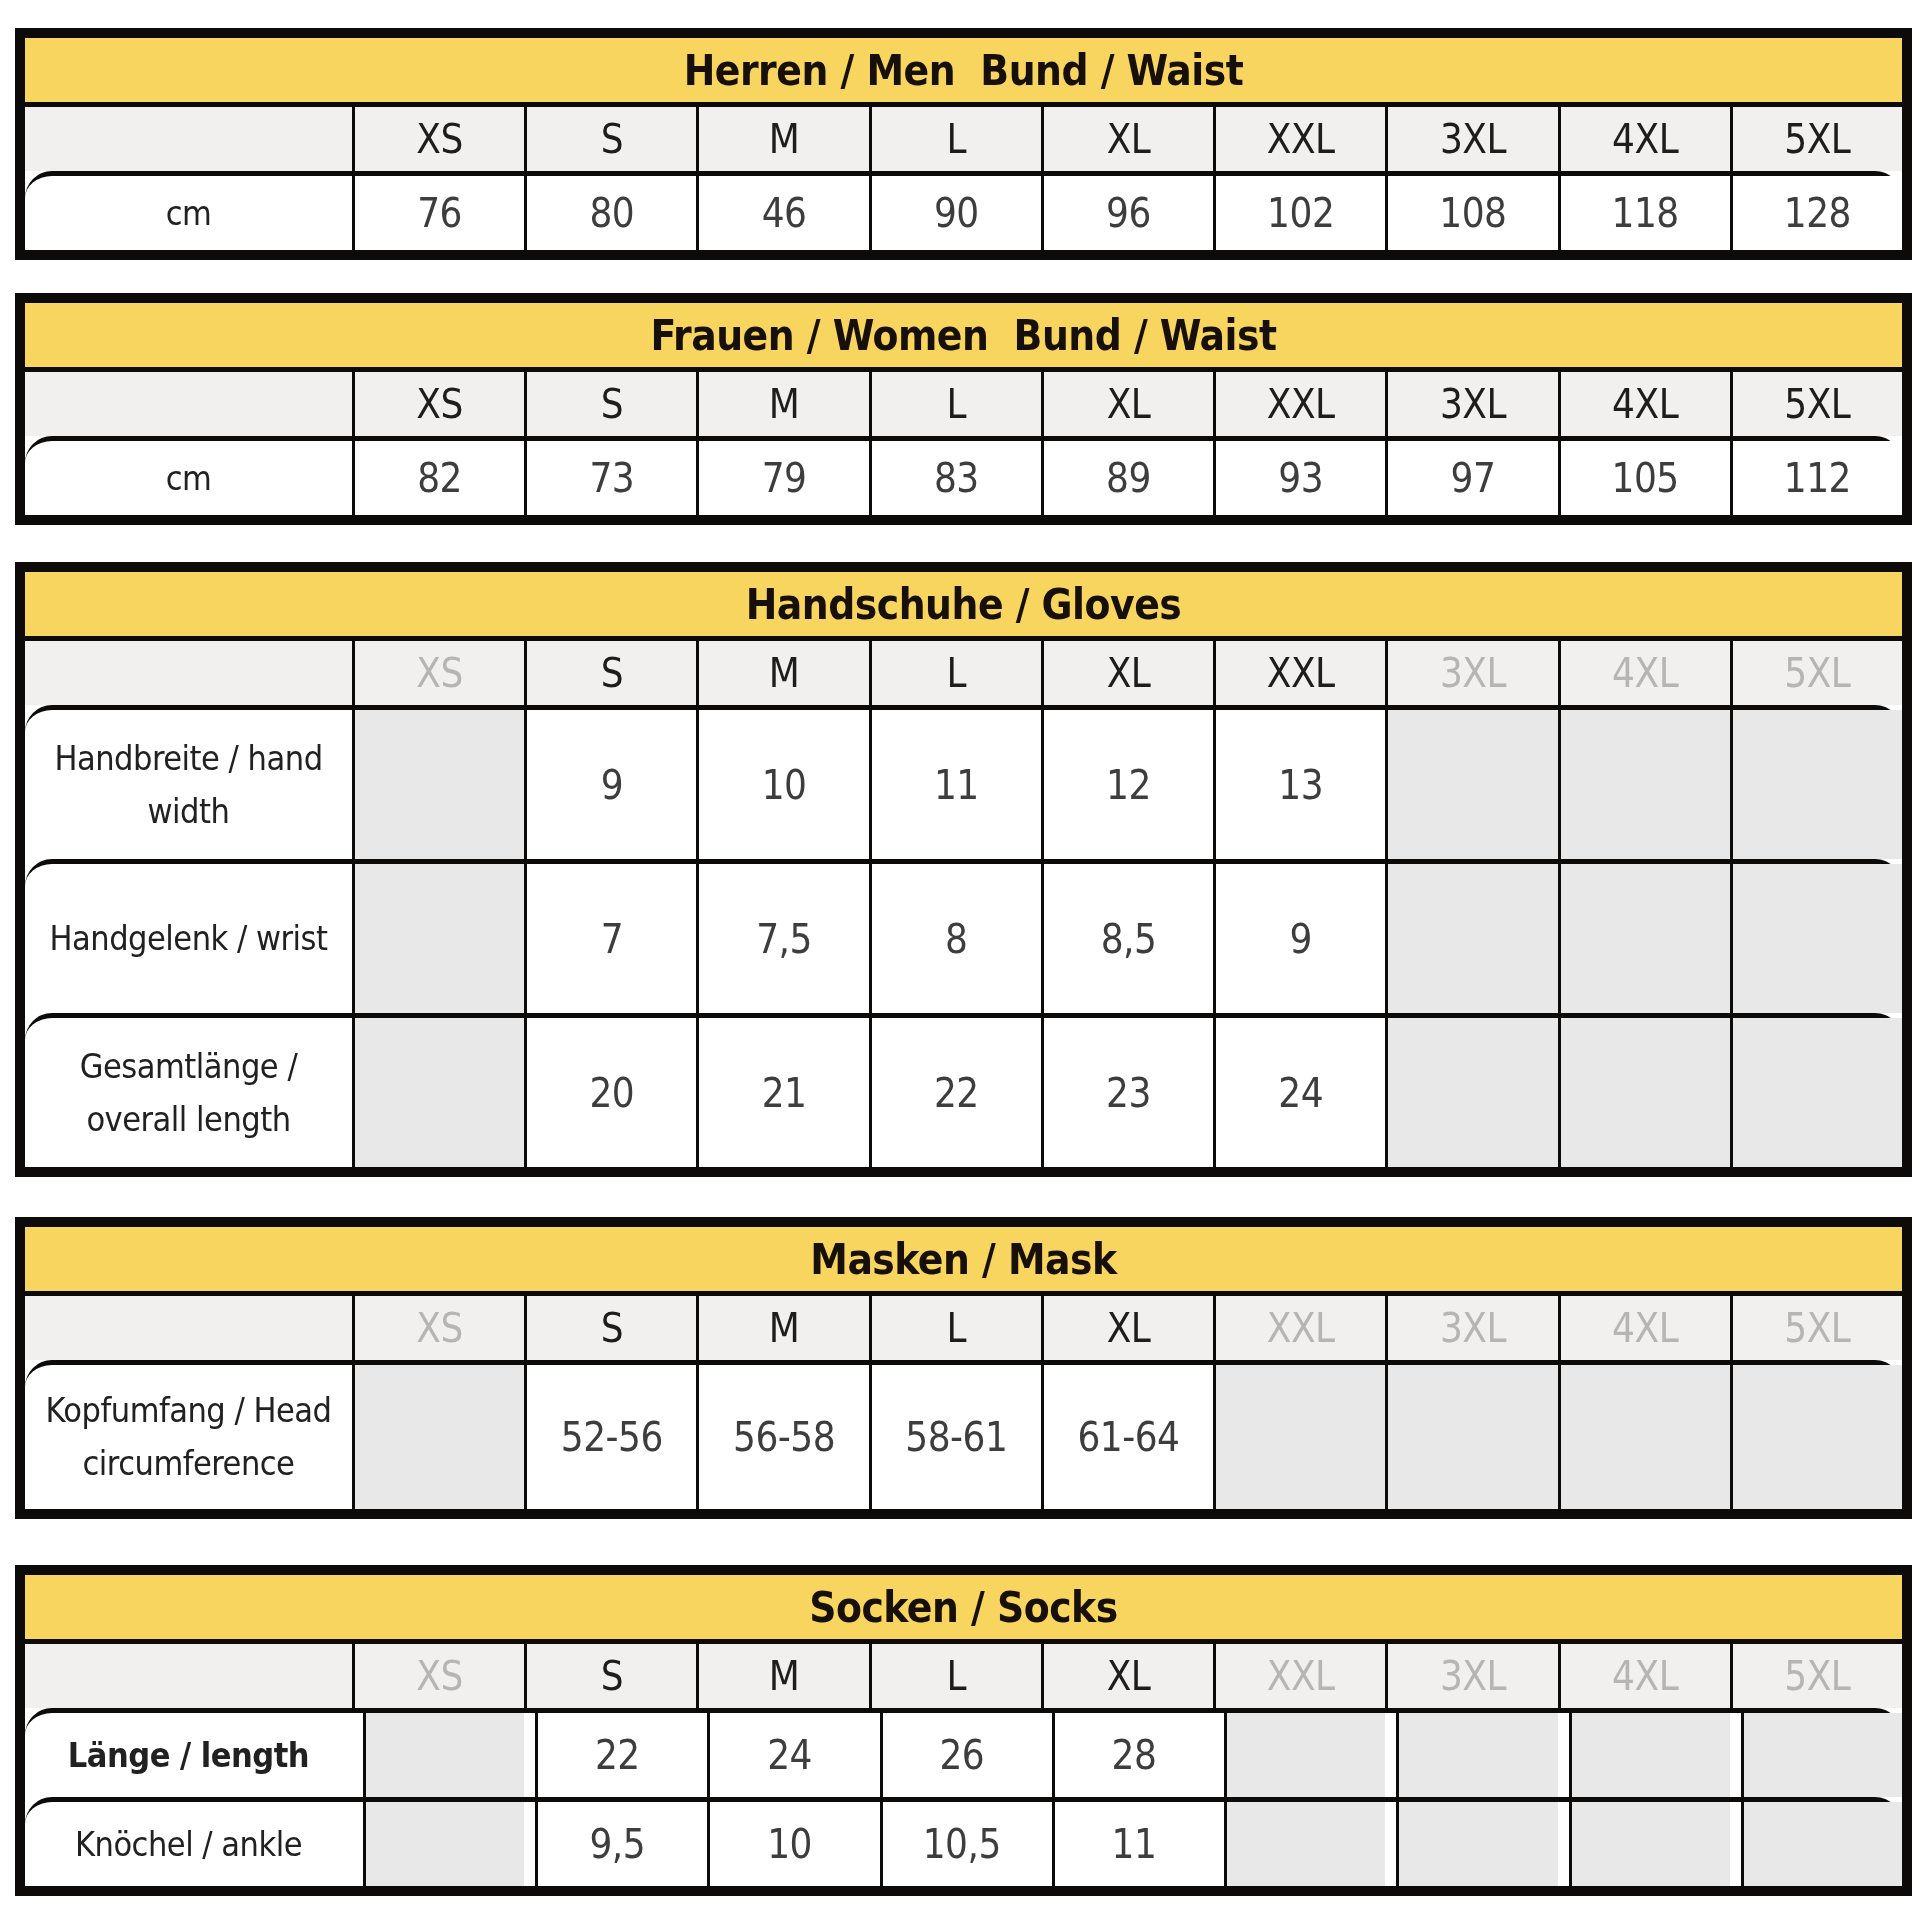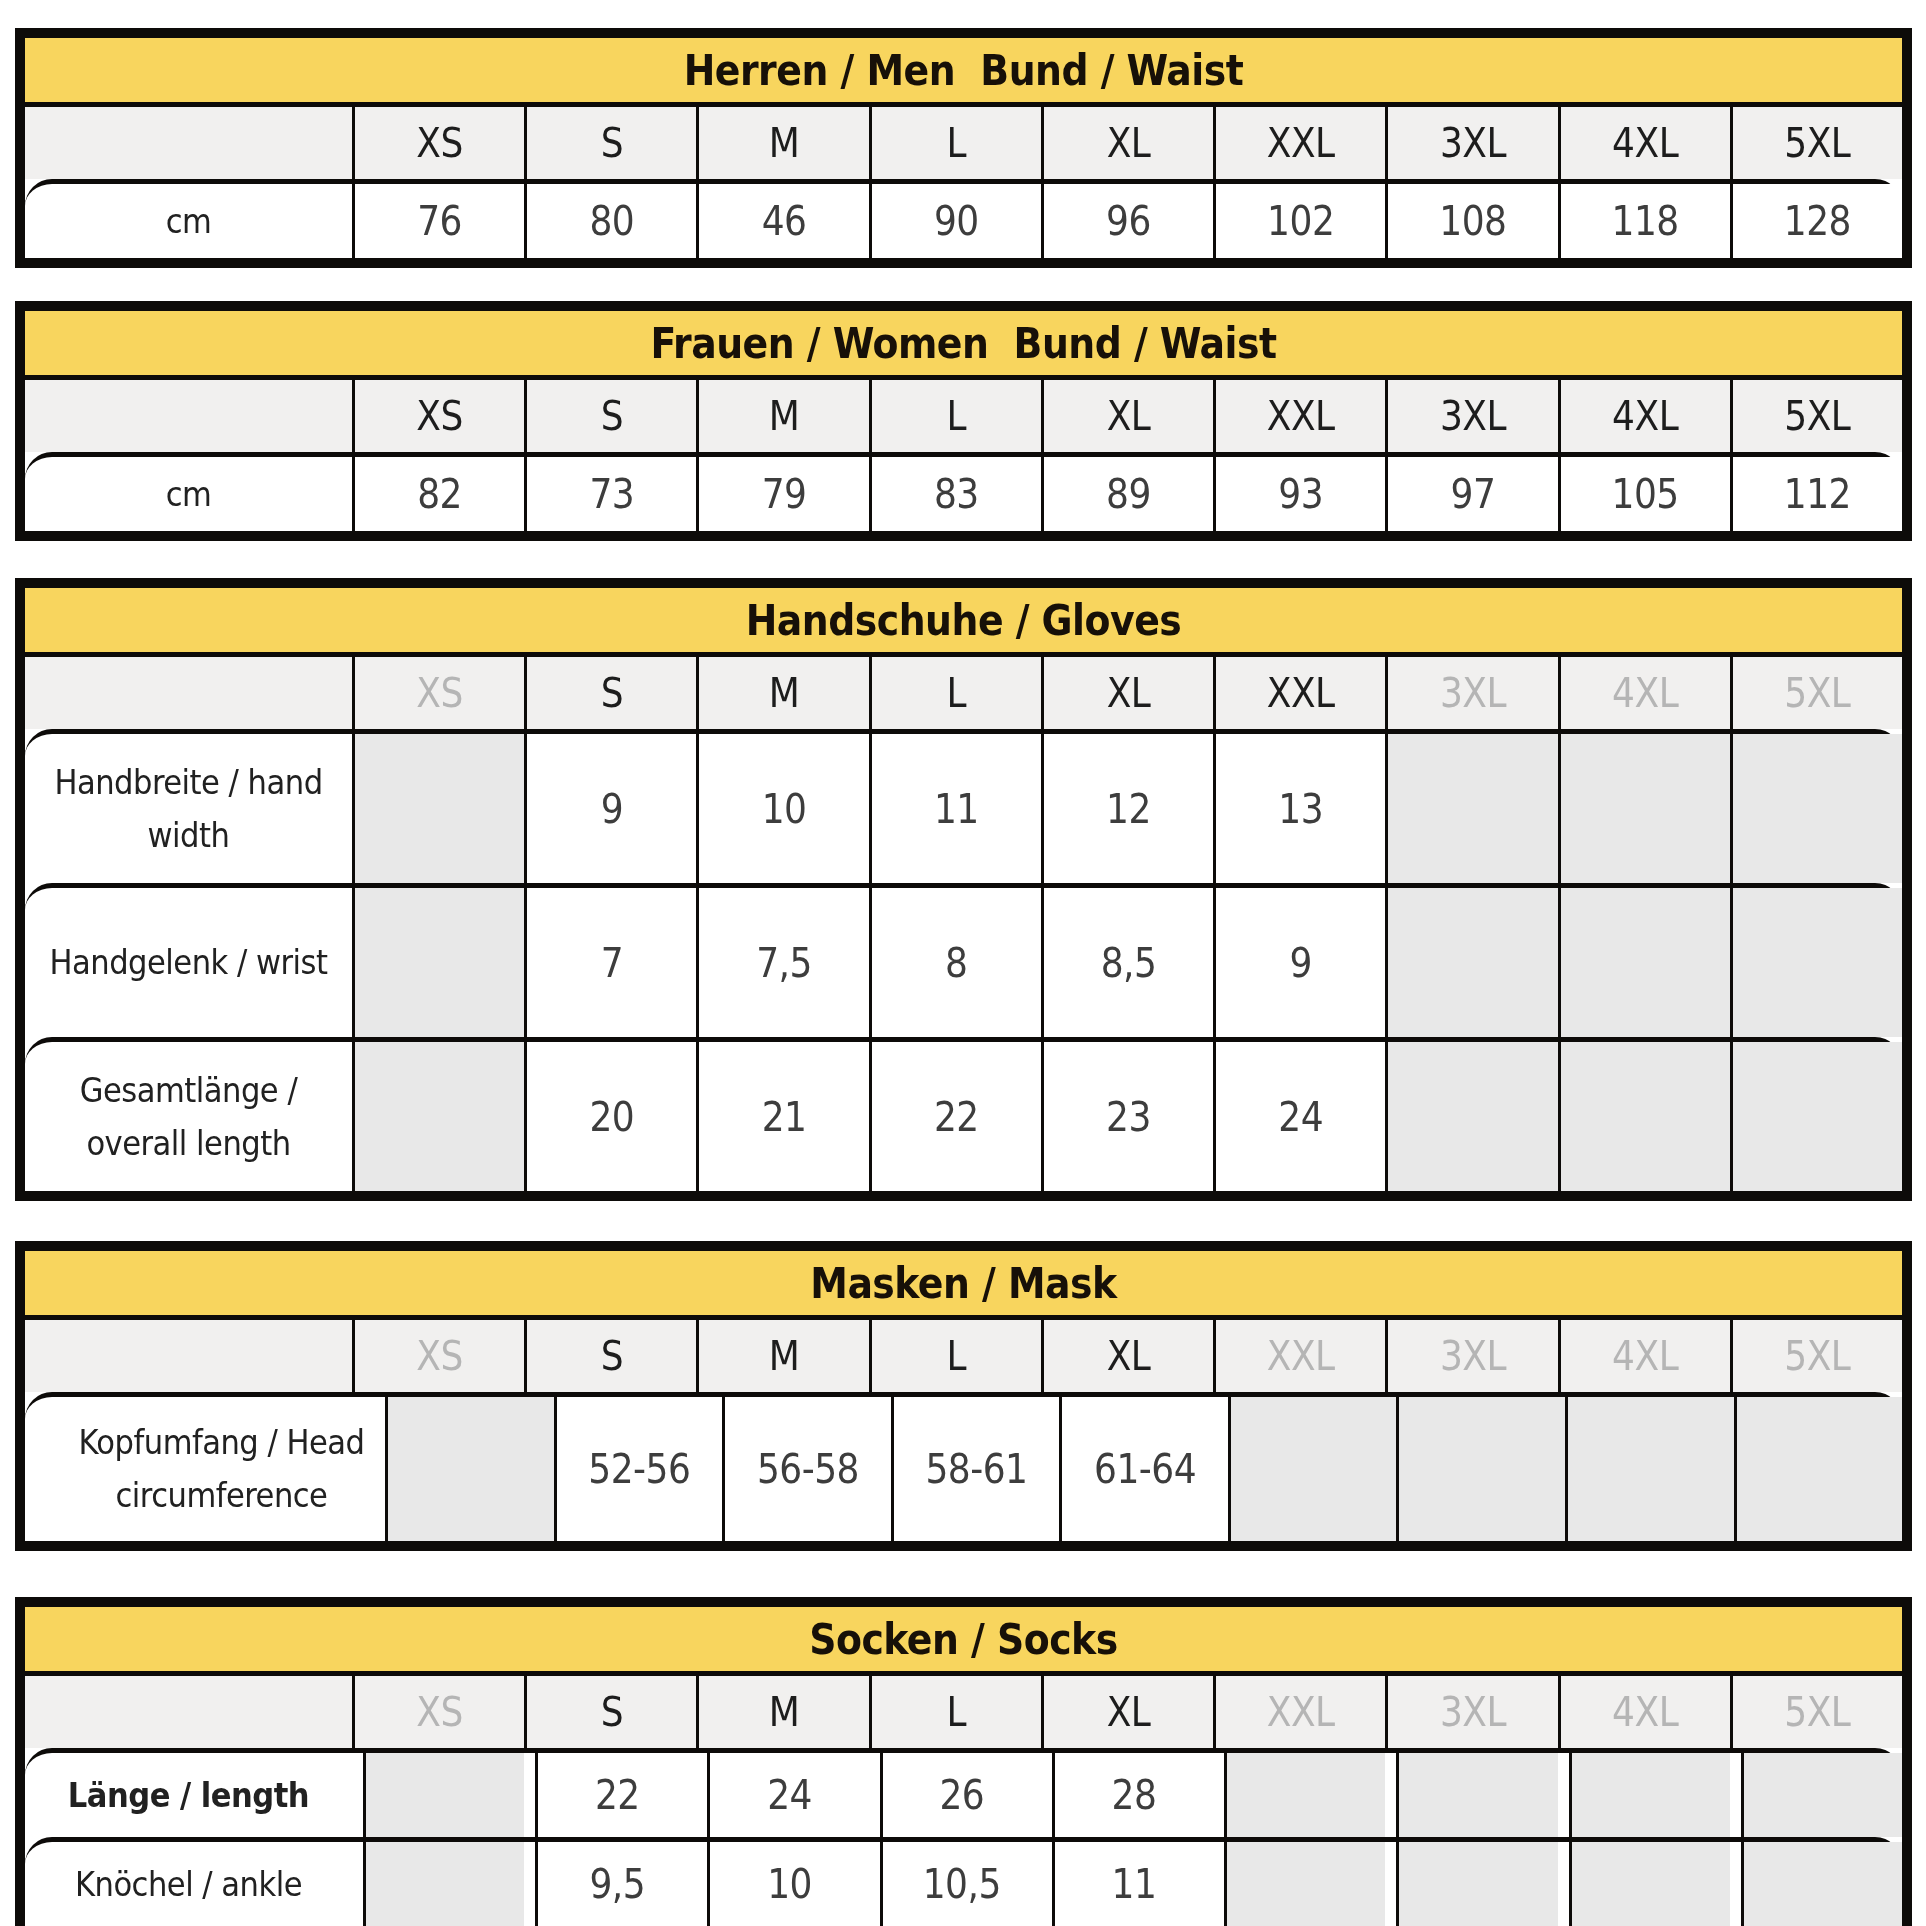--- a/index.html
+++ b/index.html
@@ -31,31 +31,31 @@
     align-items: center;
     justify-content: center;
     font-weight: bold;
     font-size: 42px;
     color: #171008;
     white-space: pre;
   }
 
   .row { display: flex; }
   .header-row {
-    height: 72px;
+    height: 64px;
     background: #F1F0EF;
   }
   .data-row {
     border-top: 5px solid #0d0b09;
     background: #ffffff;
     border-radius: 27px;
   }
   .data-row { min-height: 74px; }
   .t-gloves .data-row { min-height: 149px; }
-  .t-mask   .data-row { min-height: 144px; padding-left: 33px; }
+  .t-mask   .data-row { min-height: 144px; }
   .t-socks  .data-row { min-height: 84px; gap: 11px; }
 
   .cell {
     flex: 1 1 0;
     display: flex;
     align-items: center;
     justify-content: center;
     border-left: 3px solid #0d0b09;
     text-align: center;
   }

